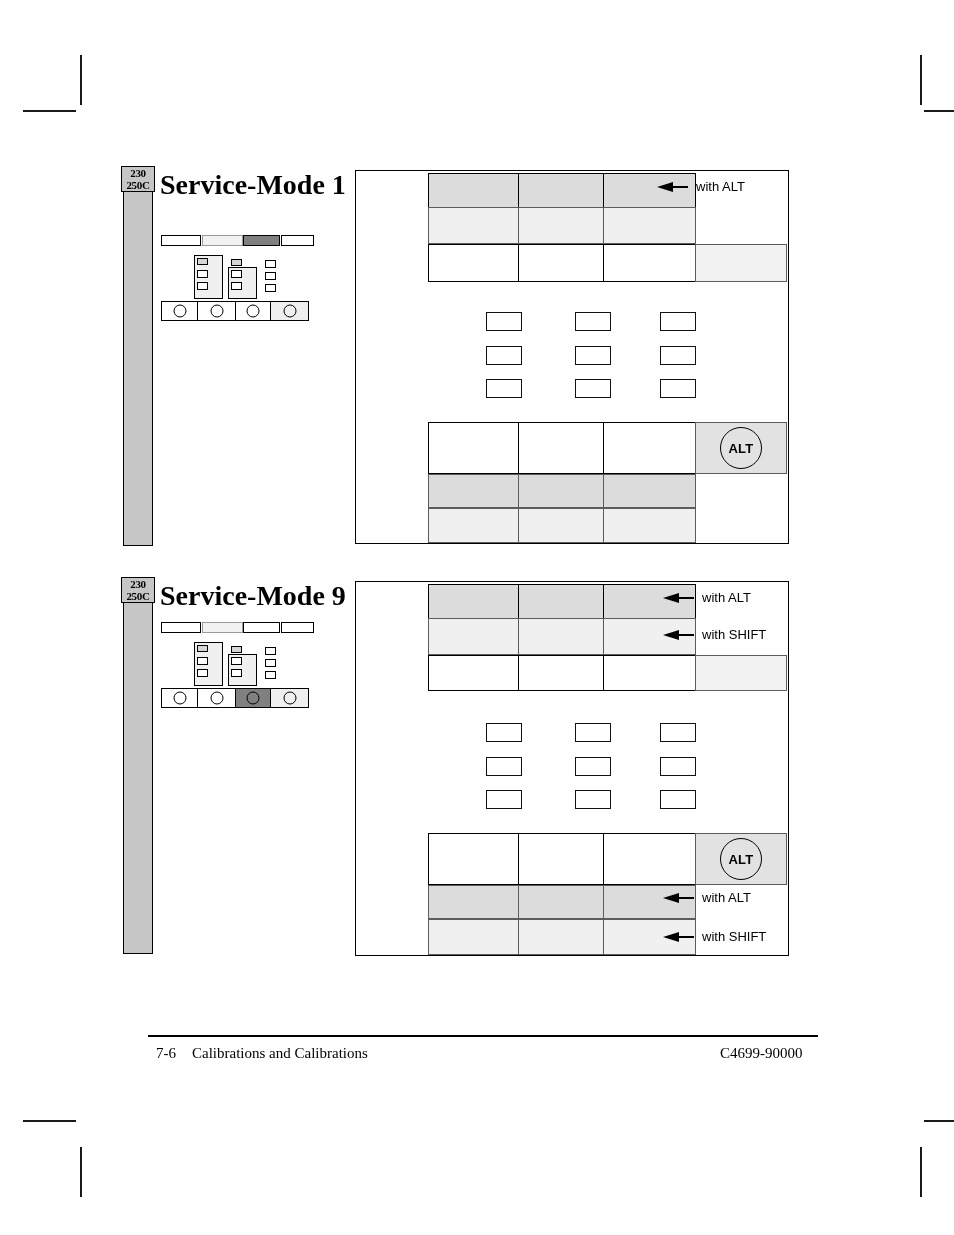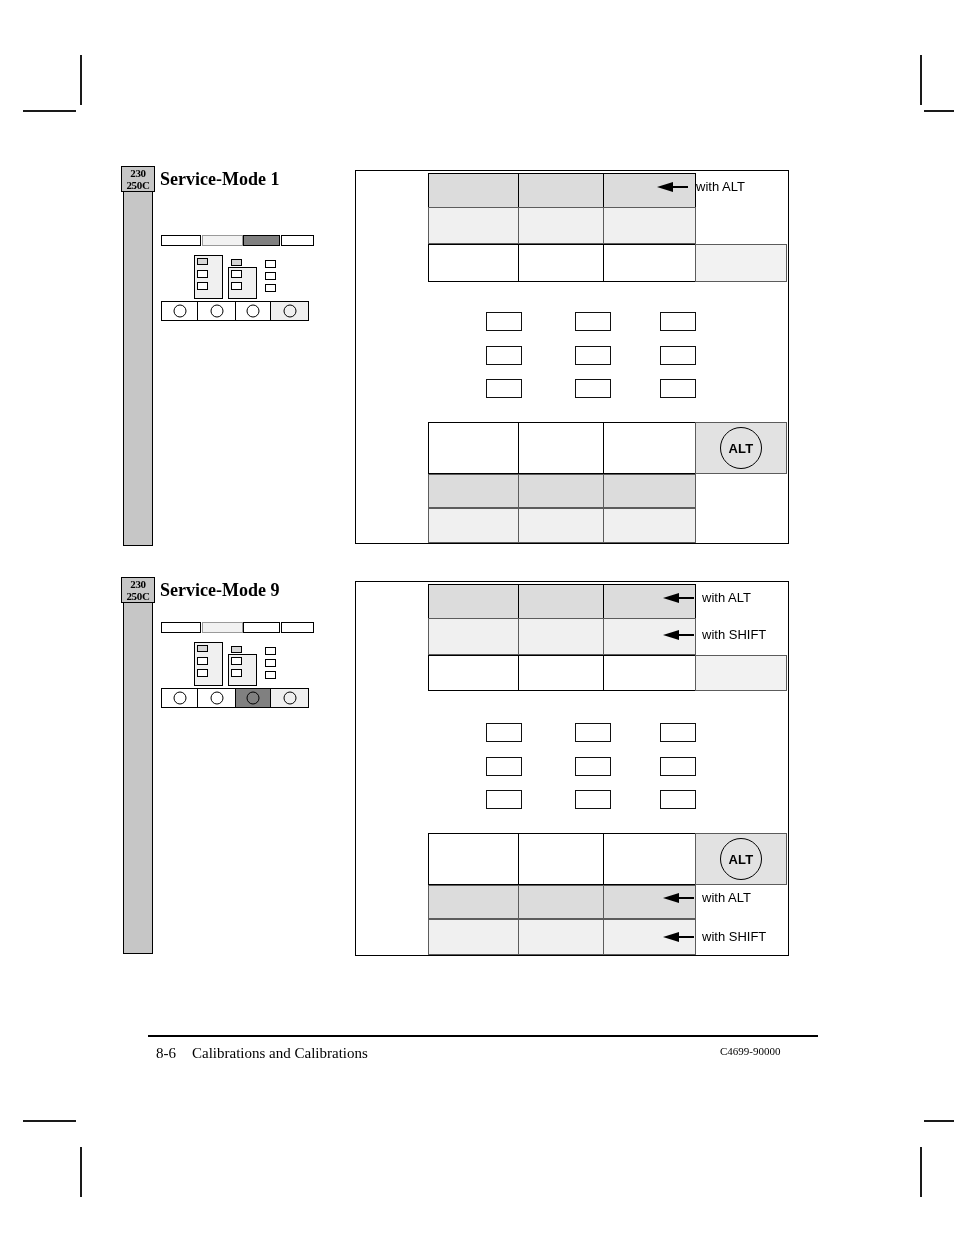--- a/index.html
+++ b/index.html
@@ -41,21 +41,21 @@
     color:#000;
     padding-top:1px;
     letter-spacing:-0.3px;
   }
   .modellabel span{display:block;}
 
   .sectiontitle{
     position:absolute;
     font-family:"Liberation Serif", serif;
     font-weight:bold;
-    font-size:18px;
+    font-size:28px;
     color:#000;
     white-space:nowrap;
   }
 
   
   .mini{position:absolute;}
   .mini-key{
     position:absolute;
     border:1.4px solid #000;
     box-sizing:border-box;
@@ -184,21 +184,21 @@
     position:absolute;
     font-family:"Liberation Serif", serif;
     font-size:15px;
     color:#000;
     white-space:nowrap;
   }
   .footer-left .pg{margin-right:16px;}
   .footer-right{
     position:absolute;
     font-family:"Liberation Serif", serif;
-    font-size:11px;
+    font-size:15px;
     color:#000;
     white-space:nowrap;
   }
 </style>
 </head>
 <body>
 
 <div class="page">
 
   <div class="cropmark cm-v" style="left:57px;top:55px;height:50px;"></div>
@@ -420,17 +420,17 @@
       <span class="ctext">with ALT</span>
     </div>
     <div class="callout" style="left:640px;top:929px;">
       <span class="arrow"></span>
       <span class="ctext">with SHIFT</span>
     </div>
   </div>
 
   <div class="footer-rule" style="left:125px;top:1035px;width:670px;"></div>
   <div class="footer-left" style="left:133px;top:1045px;">
-    <span class="pg">8-6</span><span>Calibrations and Calibrations</span>
+    <span class="pg">7-6</span><span>Calibrations and Calibrations</span>
   </div>
   <div class="footer-right" style="left:697px;top:1045px;">C4699-90000</div>
 
 </div>
 
 </body></html>

